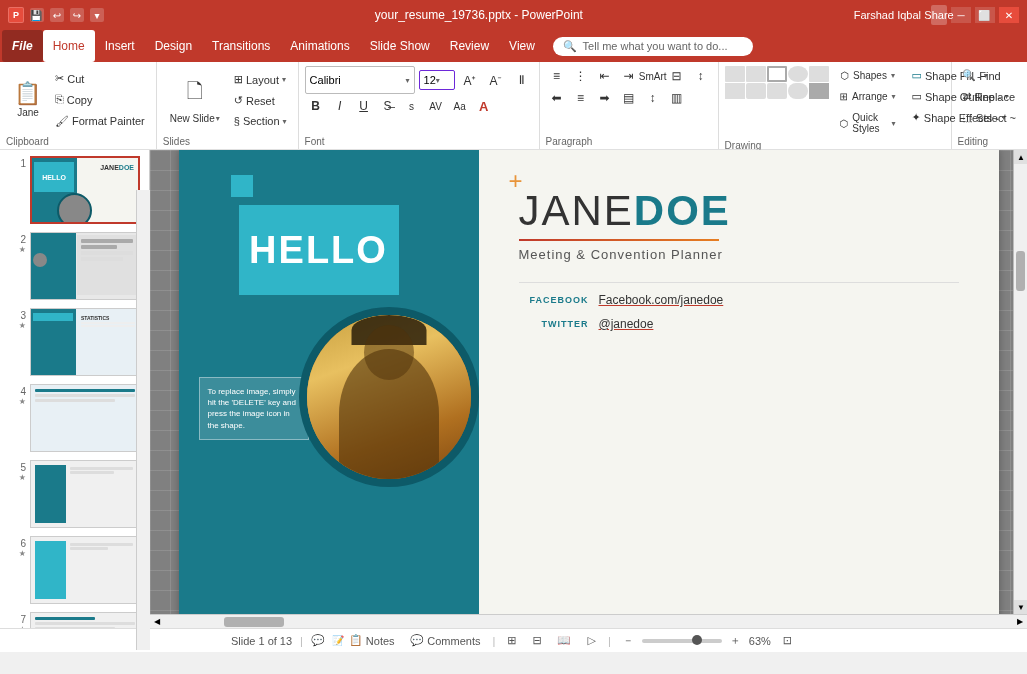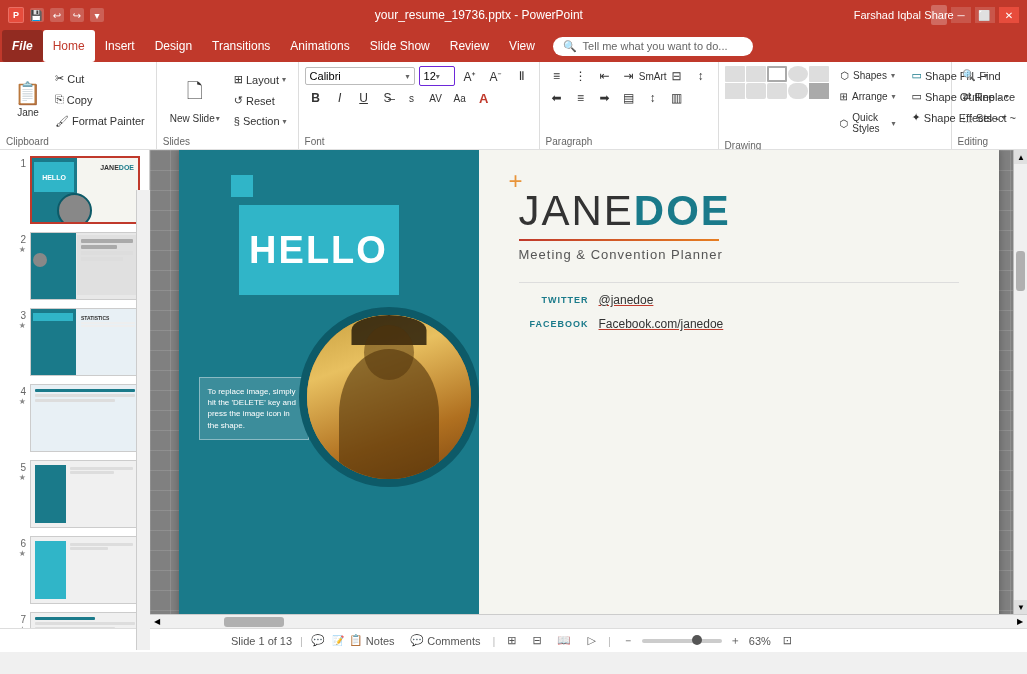--- a/index.html
+++ b/index.html
@@ -510,21 +510,21 @@
             <span class="dropdown-arrow">▾</span>
         </div>
       </div>
     </div>
     <div class="ribbon-group-label">Slides</div>
   </div>
 
   <div class="ribbon-group" style="padding:4px 6px 2px;">
     <div style="display:flex;flex-direction:column;gap:2px;">
       <div style="display:flex;align-items:center;gap:4px;">
-        <div style="width:110px;height:18px;border:1px solid #bbb;border-radius:2px;display:flex;align-items:center;padding:6px 4px;cursor:pointer;background:white;font-size:11px;">
+        <div style="width:110px;height:28px;border:1px solid #bbb;border-radius:2px;display:flex;align-items:center;padding:6px 4px;cursor:pointer;background:white;font-size:11px;">
           <span style="flex:1;overflow:hidden;text-overflow:ellipsis;white-space:nowrap;">Calibri</span>
           <span class="dropdown-arrow">▾</span>
         </div>
         <div style="width:36px;height:20px;border:1px solid #6d28d9;border-radius:2px;display:flex;align-items:center;padding:0 4px;cursor:pointer;background:white;font-size:11px;">
           <span>12</span>
             <span class="dropdown-arrow">▾</span>
         </div>
         <div class="format-btn">A⁺</div>
         <div class="format-btn">A⁻</div>
         <div class="format-btn">Ⅱ</div>
@@ -794,26 +794,26 @@
             <span class="name-jane">Jane</span><span class="name-doe">DOE</span>
           </div>
           <div class="underline-bar"></div>
           <div class="subtitle">Meeting &amp; Convention Planner</div>
 
 
           <div class="divider-line"></div>
 
           <div class="contact-grid">
             <div class="contact-row">
+              <span class="contact-label">Facebook</span>
+              <span class="contact-link">Facebook.com/janedoe</span>
+            </div>
+            <div class="contact-row">
               <span class="contact-label">Twitter</span>
               <span class="contact-link">@janedoe</span>
-            </div>
-            <div class="contact-row">
-              <span class="contact-label">Facebook</span>
-              <span class="contact-link">Facebook.com/janedoe</span>
             </div>
           </div>
         </div>
       </div>
 
       <div style="position:absolute;right:0;top:0;bottom:0;width:14px;background:#f0f0f0;border-left:1px solid #bbb;display:flex;flex-direction:column;">
         <div style="width:14px;height:14px;display:flex;align-items:center;justify-content:center;font-size:8px;cursor:pointer;background:#e0e0e0;">▲</div>
         <div style="flex:1;position:relative;">
           <div style="position:absolute;top:20%;left:2px;right:2px;height:40px;background:#b0b0b0;border-radius:3px;"></div>
         </div>

